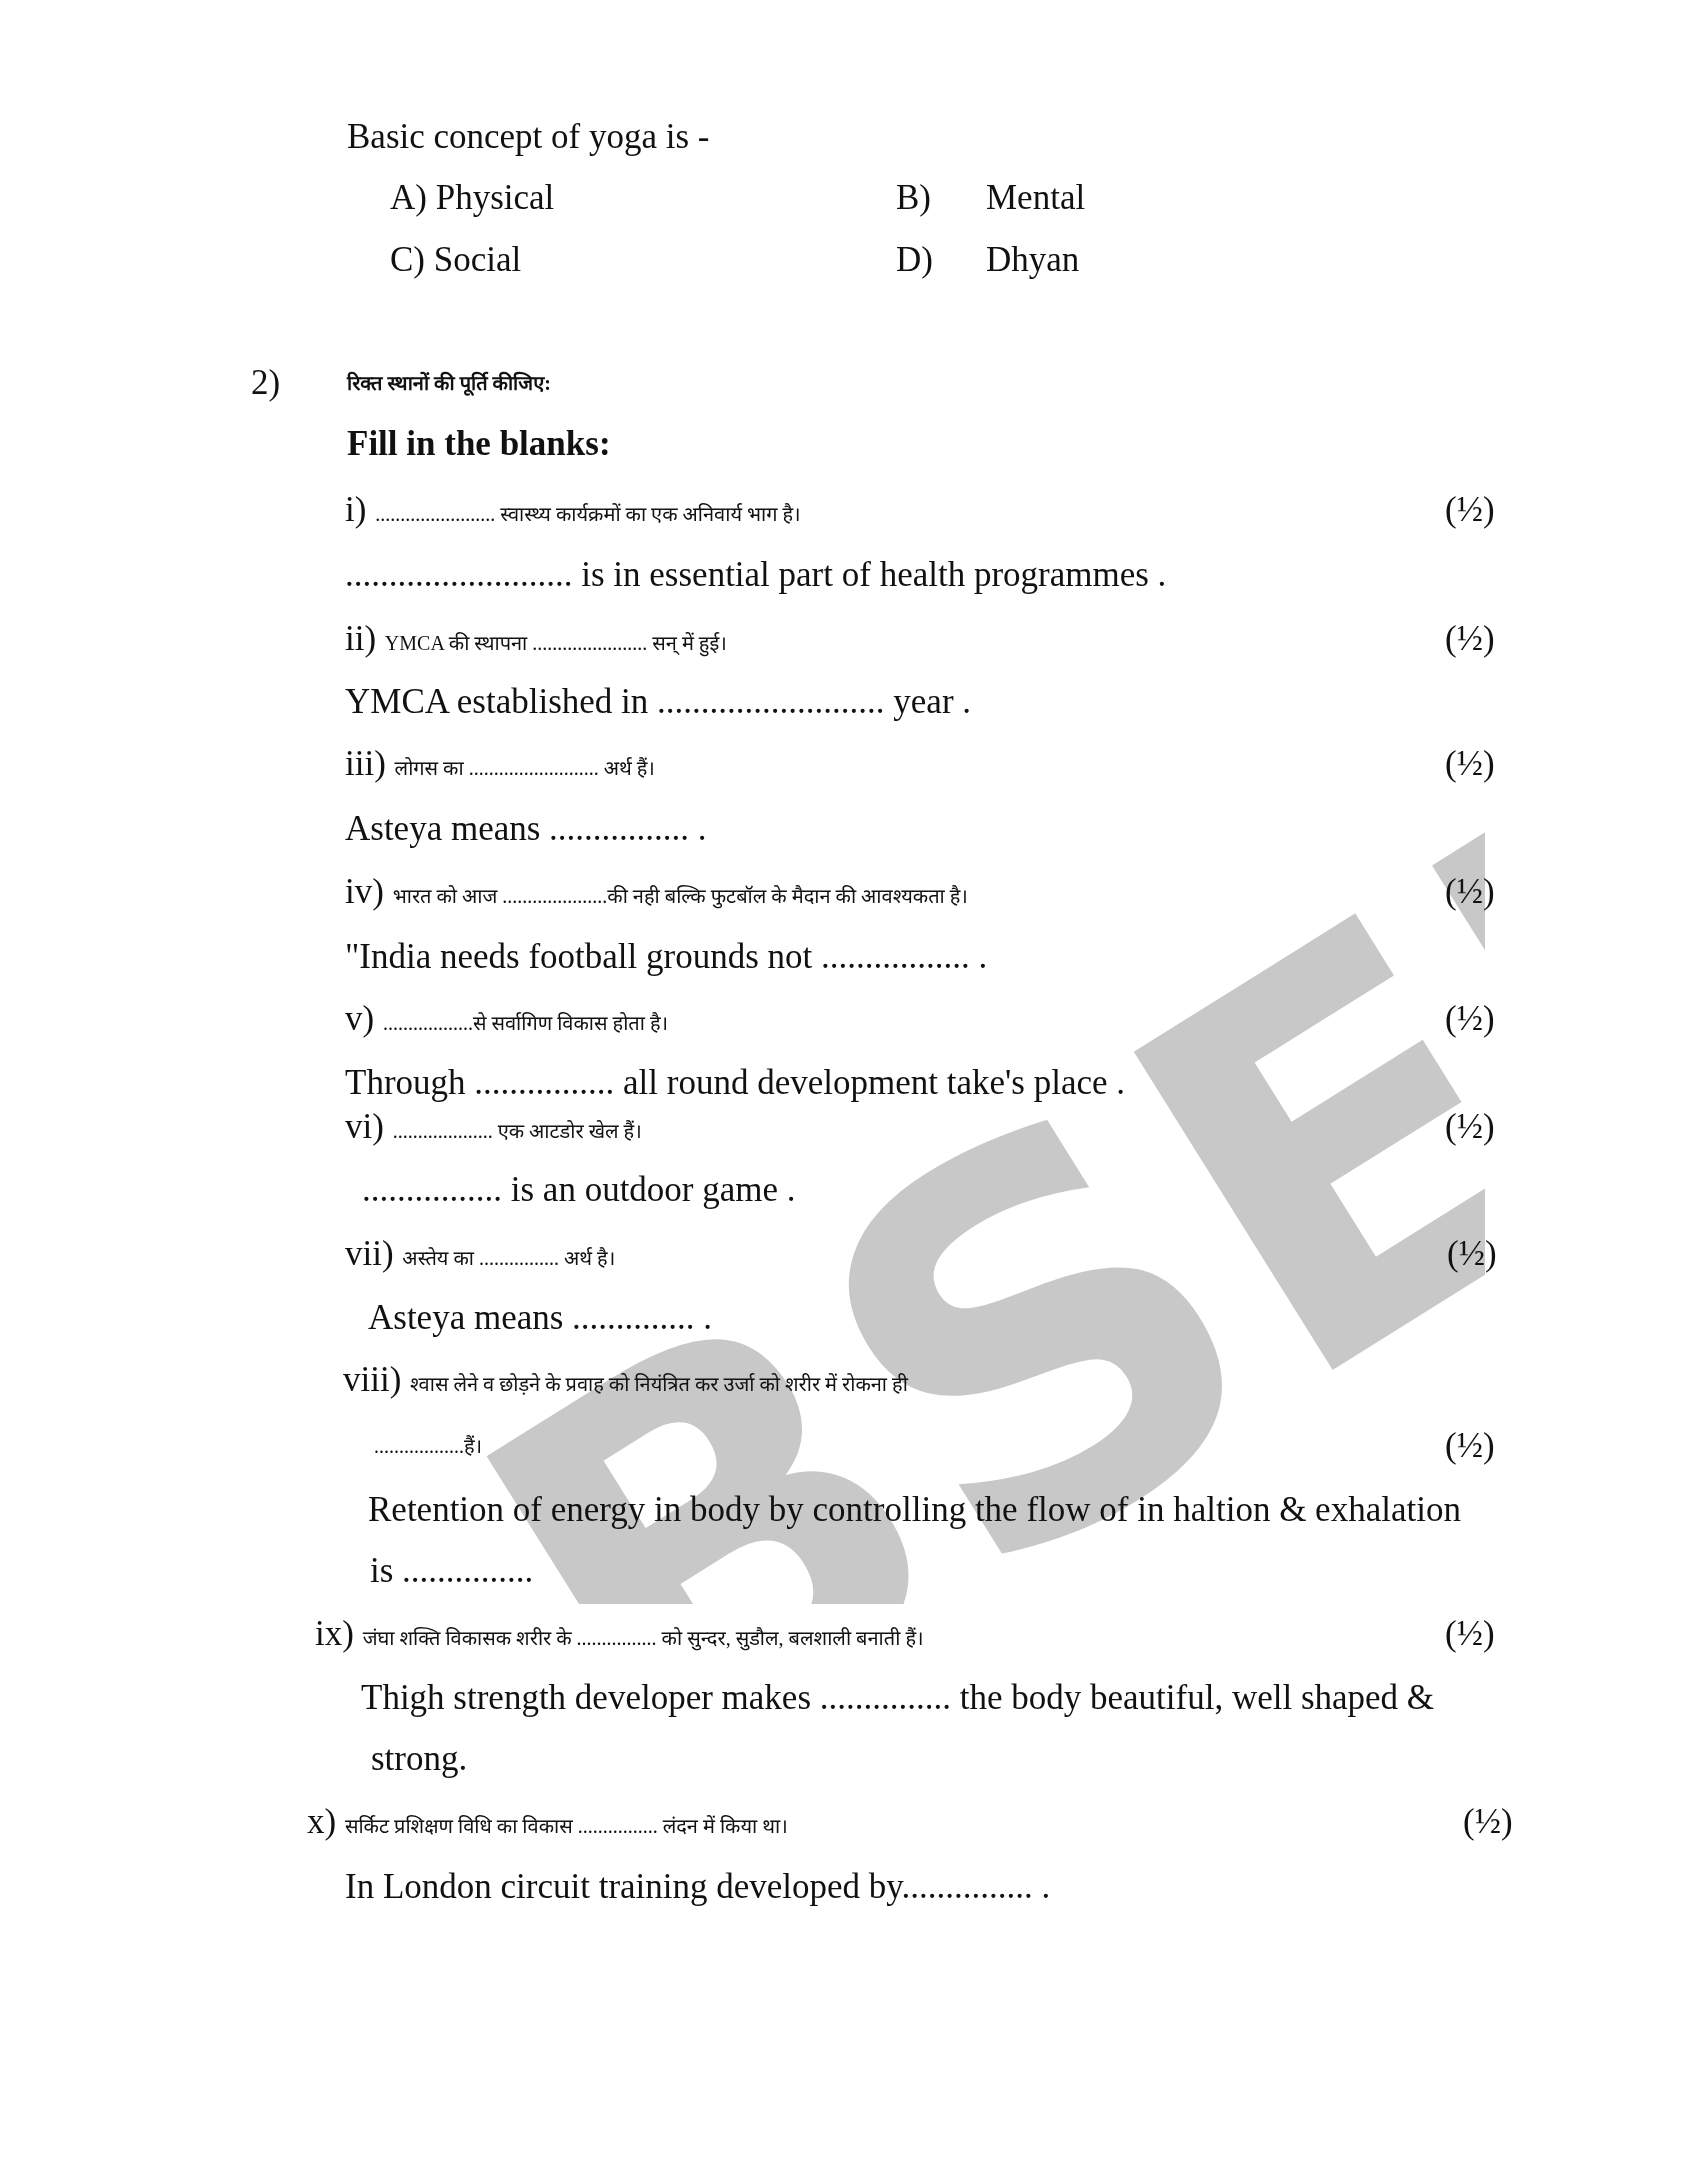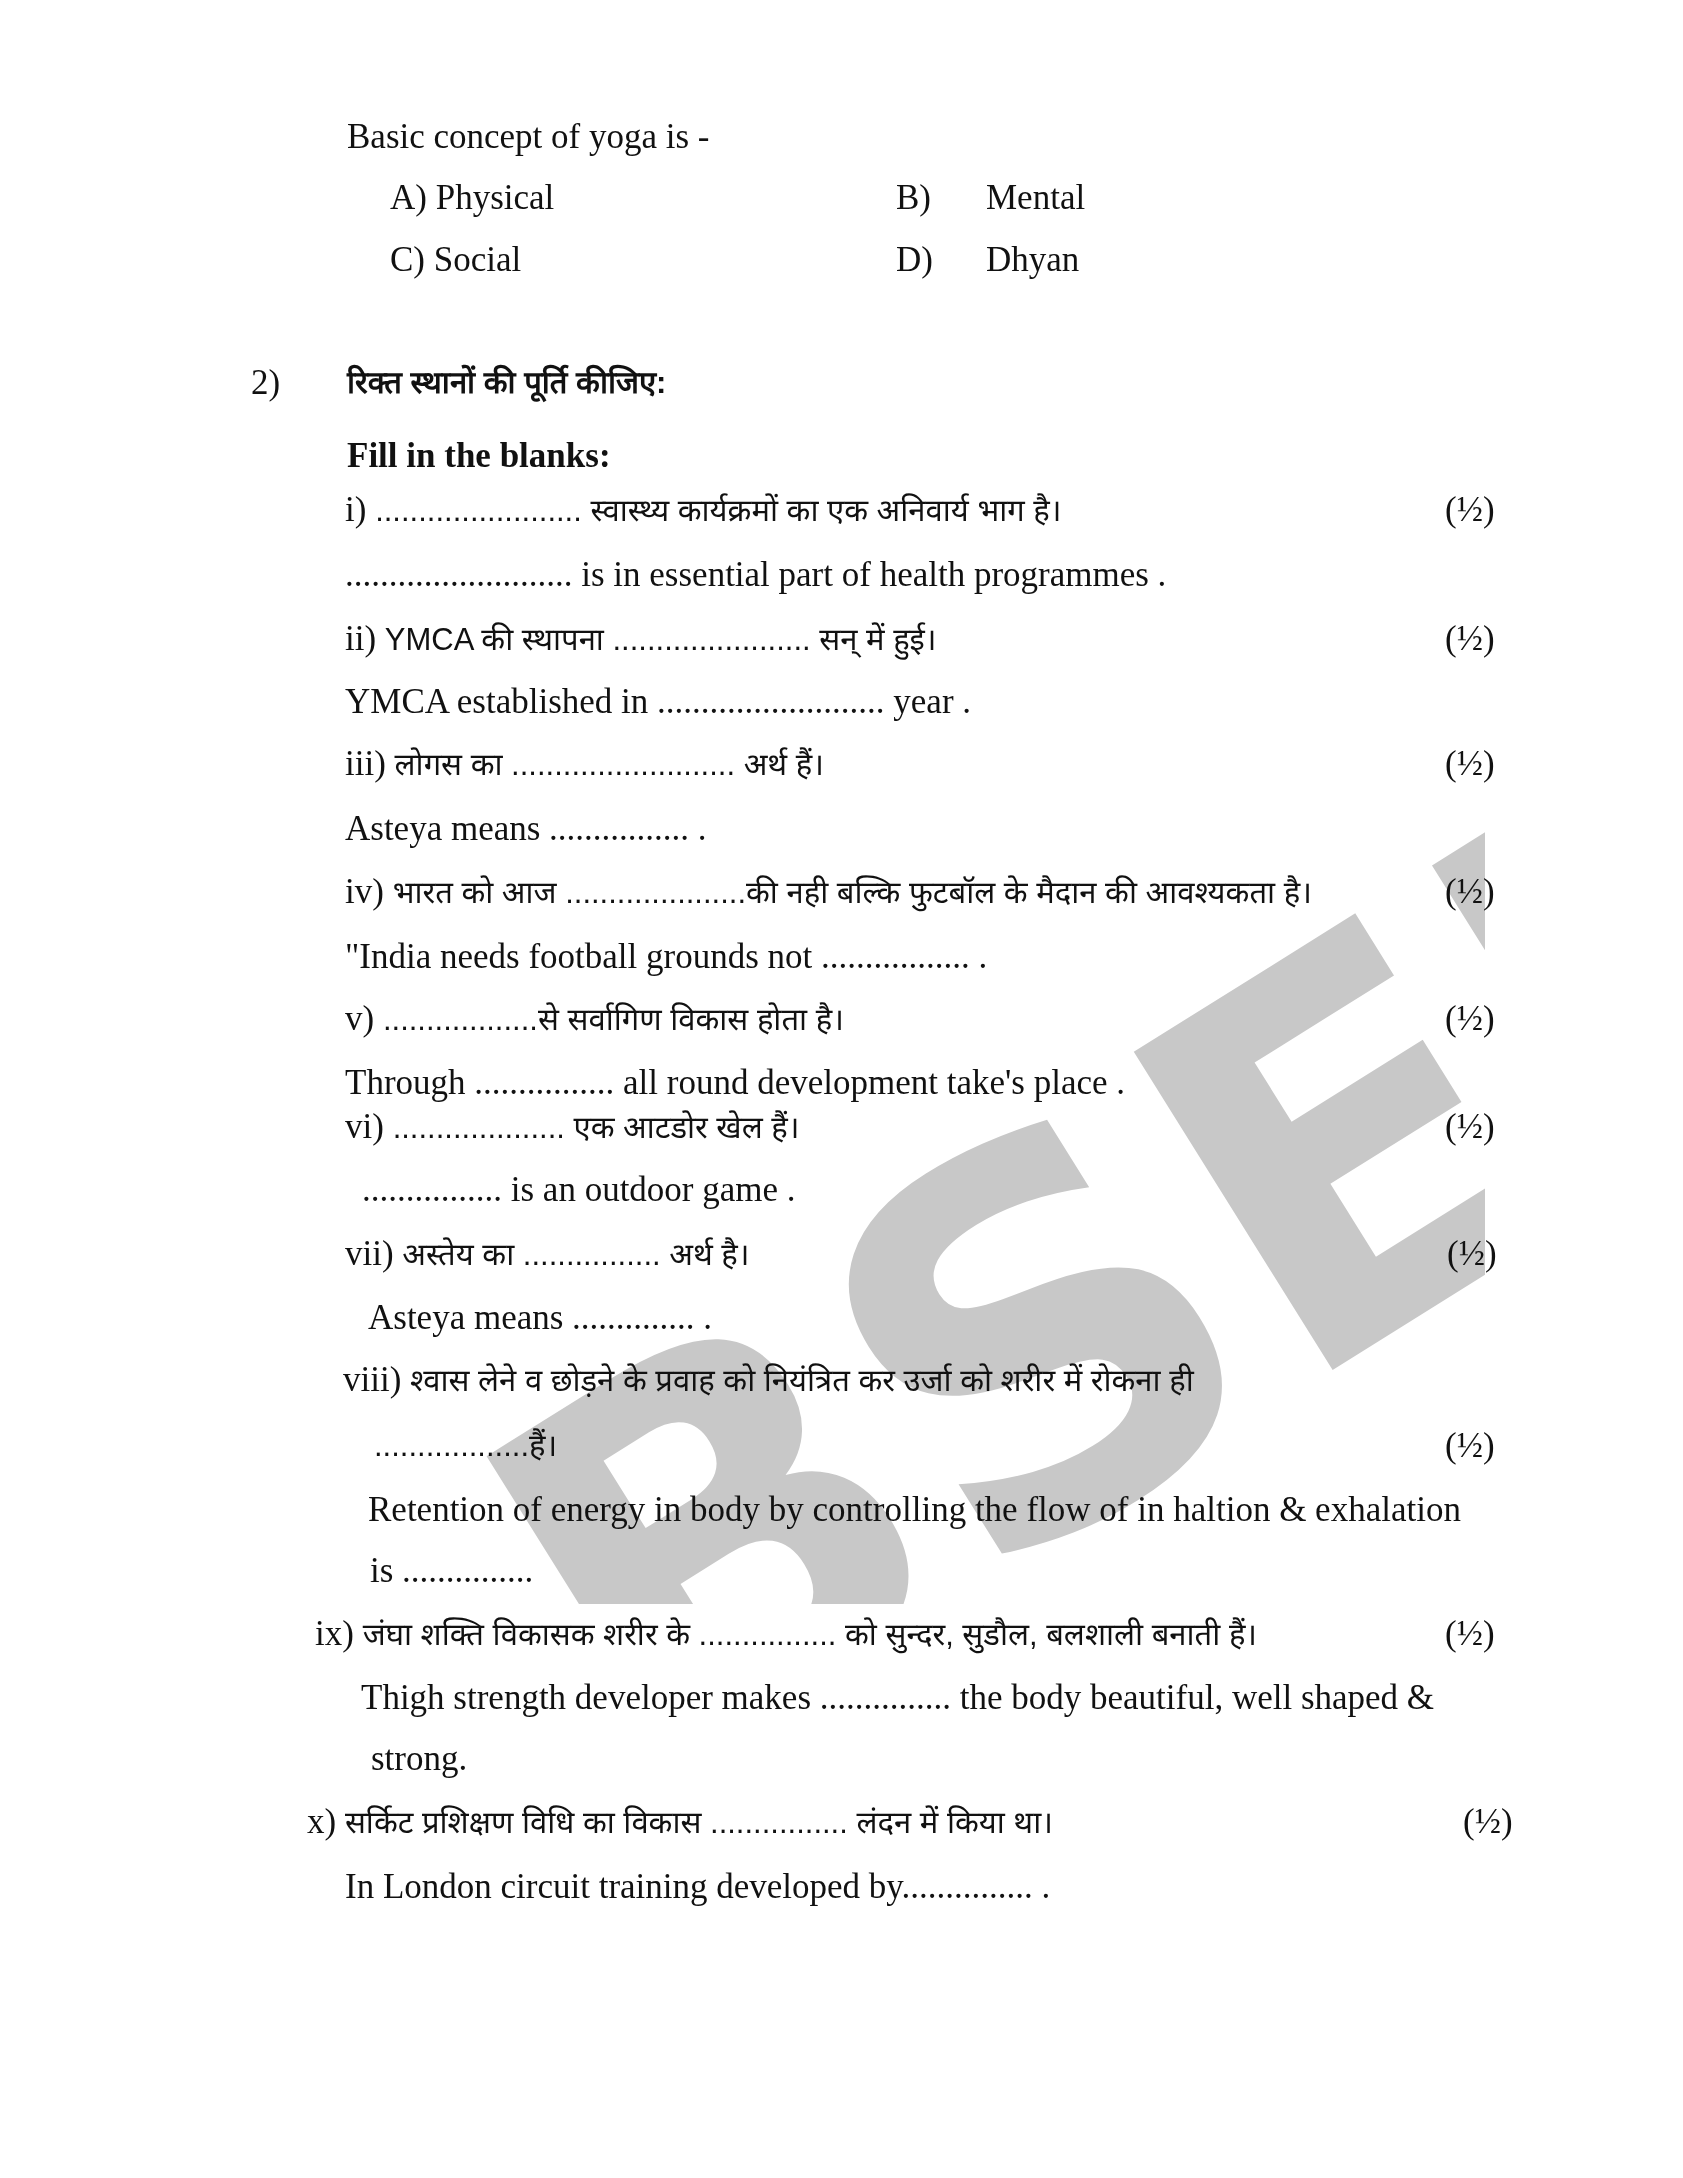--- a/index.html
+++ b/index.html
@@ -1,21 +1,21 @@
 <!DOCTYPE html>
 <html><head>
 <meta charset="utf-8">
 <style>
   html, body { margin:0; padding:0; }
   body {
     width:1683px; height:2178px; background:#ffffff; position:relative; overflow:hidden;
     font-family:"Liberation Serif", "DejaVu Serif", serif; color:#111;
   }
   .line { position:absolute; white-space:nowrap; font-size:35px; line-height:40px; }
-  .hi { font-family:Liberation Sans, sans-serif; font-size:31px; }
+  .hi { font-family:Liberation Serif, serif; font-size:20px; }
   .bold { font-weight:bold; }
   .marks { position:absolute; font-size:35px; line-height:40px; white-space:nowrap; }
   .watermark {
     position:absolute; left:297px; top:614px; width:1188px; height:990px;
     pointer-events:none; z-index:0;
   }
   .content { position:relative; z-index:1; }
 </style>
 </head>
 <body>
@@ -37,21 +37,21 @@
 
   <div class="line" style="left:390px; top:240px;">
     <span>C)</span>
     <span>Social</span>
   </div>
   <div class="line" style="left:896px; top:240px;">D)</div>
   <div class="line" style="left:986px; top:240px;">Dhyan</div>
 
   <div class="line" style="left:251px; top:363px;">2)</div>
   <div class="line hi bold" style="left:347px; top:363px;">रिक्त स्थानों की पूर्ति कीजिए:</div>
-  <div class="line bold" style="left:347px; top:436px;">Fill in the blanks:</div>
+  <div class="line bold" style="left:347px; top:424px;">Fill in the blanks:</div>
 
   <div class="line" style="left:345px; top:490px;">
     <span>i)</span>
     <span class="hi">........................  स्वास्थ्य कार्यक्रमों का एक अनिवार्य भाग है।</span>
   </div>
   <div class="marks" style="left:1445px; top:490px;">(½)</div>
   <div class="line" style="left:345px; top:555px;">.......................... is in essential part of health programmes .</div>
 
   <div class="line" style="left:345px; top:619px;text-align:center;">
     <span>ii)</span>

